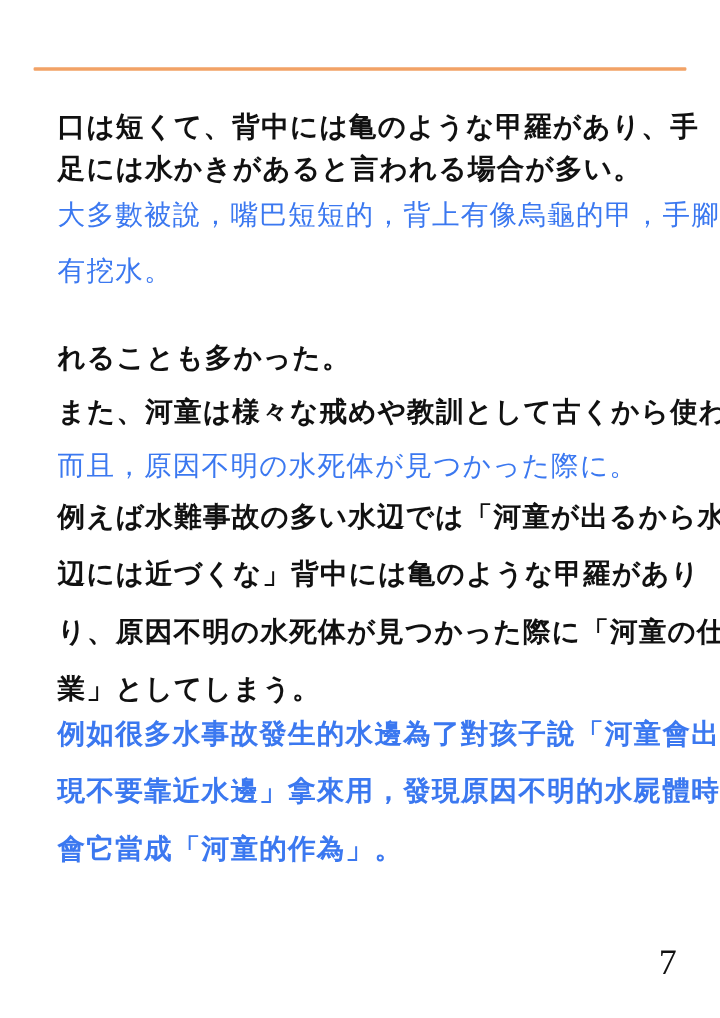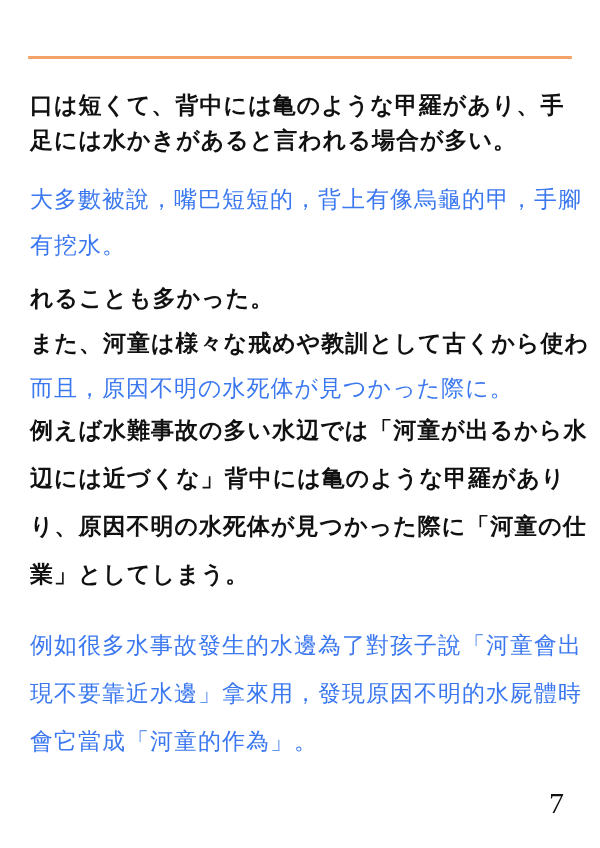--- a/index.html
+++ b/index.html
@@ -24,44 +24,45 @@
     background: var(--accent, #F2A266);
     border-radius: 1px;
   }
   .para {
     position: absolute;
     left: 30px;
     width: 545px;
   }
   .para .line {
     white-space: nowrap;
+    margin-left: 18px;
   }
   .ja {
     color: var(--ja-color, #111111);
     font-weight: 700;
     font-size: 23px;
     letter-spacing: 1px;
   }
   .zh {
     color: var(--zh-color, #3B78F0);
     font-weight: 400;
     font-size: 23px;
     letter-spacing: 1px;
   }
   .p1-ja { top: 88px; }
   .p1-ja .line { line-height: 35px; }
-  .p1-zh { top: 177px; font-family: Liberation Serif, serif; }
+  .p1-zh { top: 156px; }
   .p1-zh .line { line-height: 46px; }
   .p2-ja { top: 276px; }
   .p2-ja .line { line-height: 45px; }
   .p2-zh { top: 365px; }
   .p2-zh .line { line-height: 46px; }
   .p3-ja { top: 406px; }
   .p3-ja .line { line-height: 48px; }
-  .p3-zh { top: 621px; }
+  .p3-zh { top: 587px; font-weight: bold; }
   .p3-zh .line { line-height: 48px; }
   .page-number {
     position: absolute;
     right: 36px;
     bottom: 28px;
     font-family: "Liberation Serif", "DejaVu Serif", serif;
     font-size: 30px;
     color: #111111;
   }
 </style>

